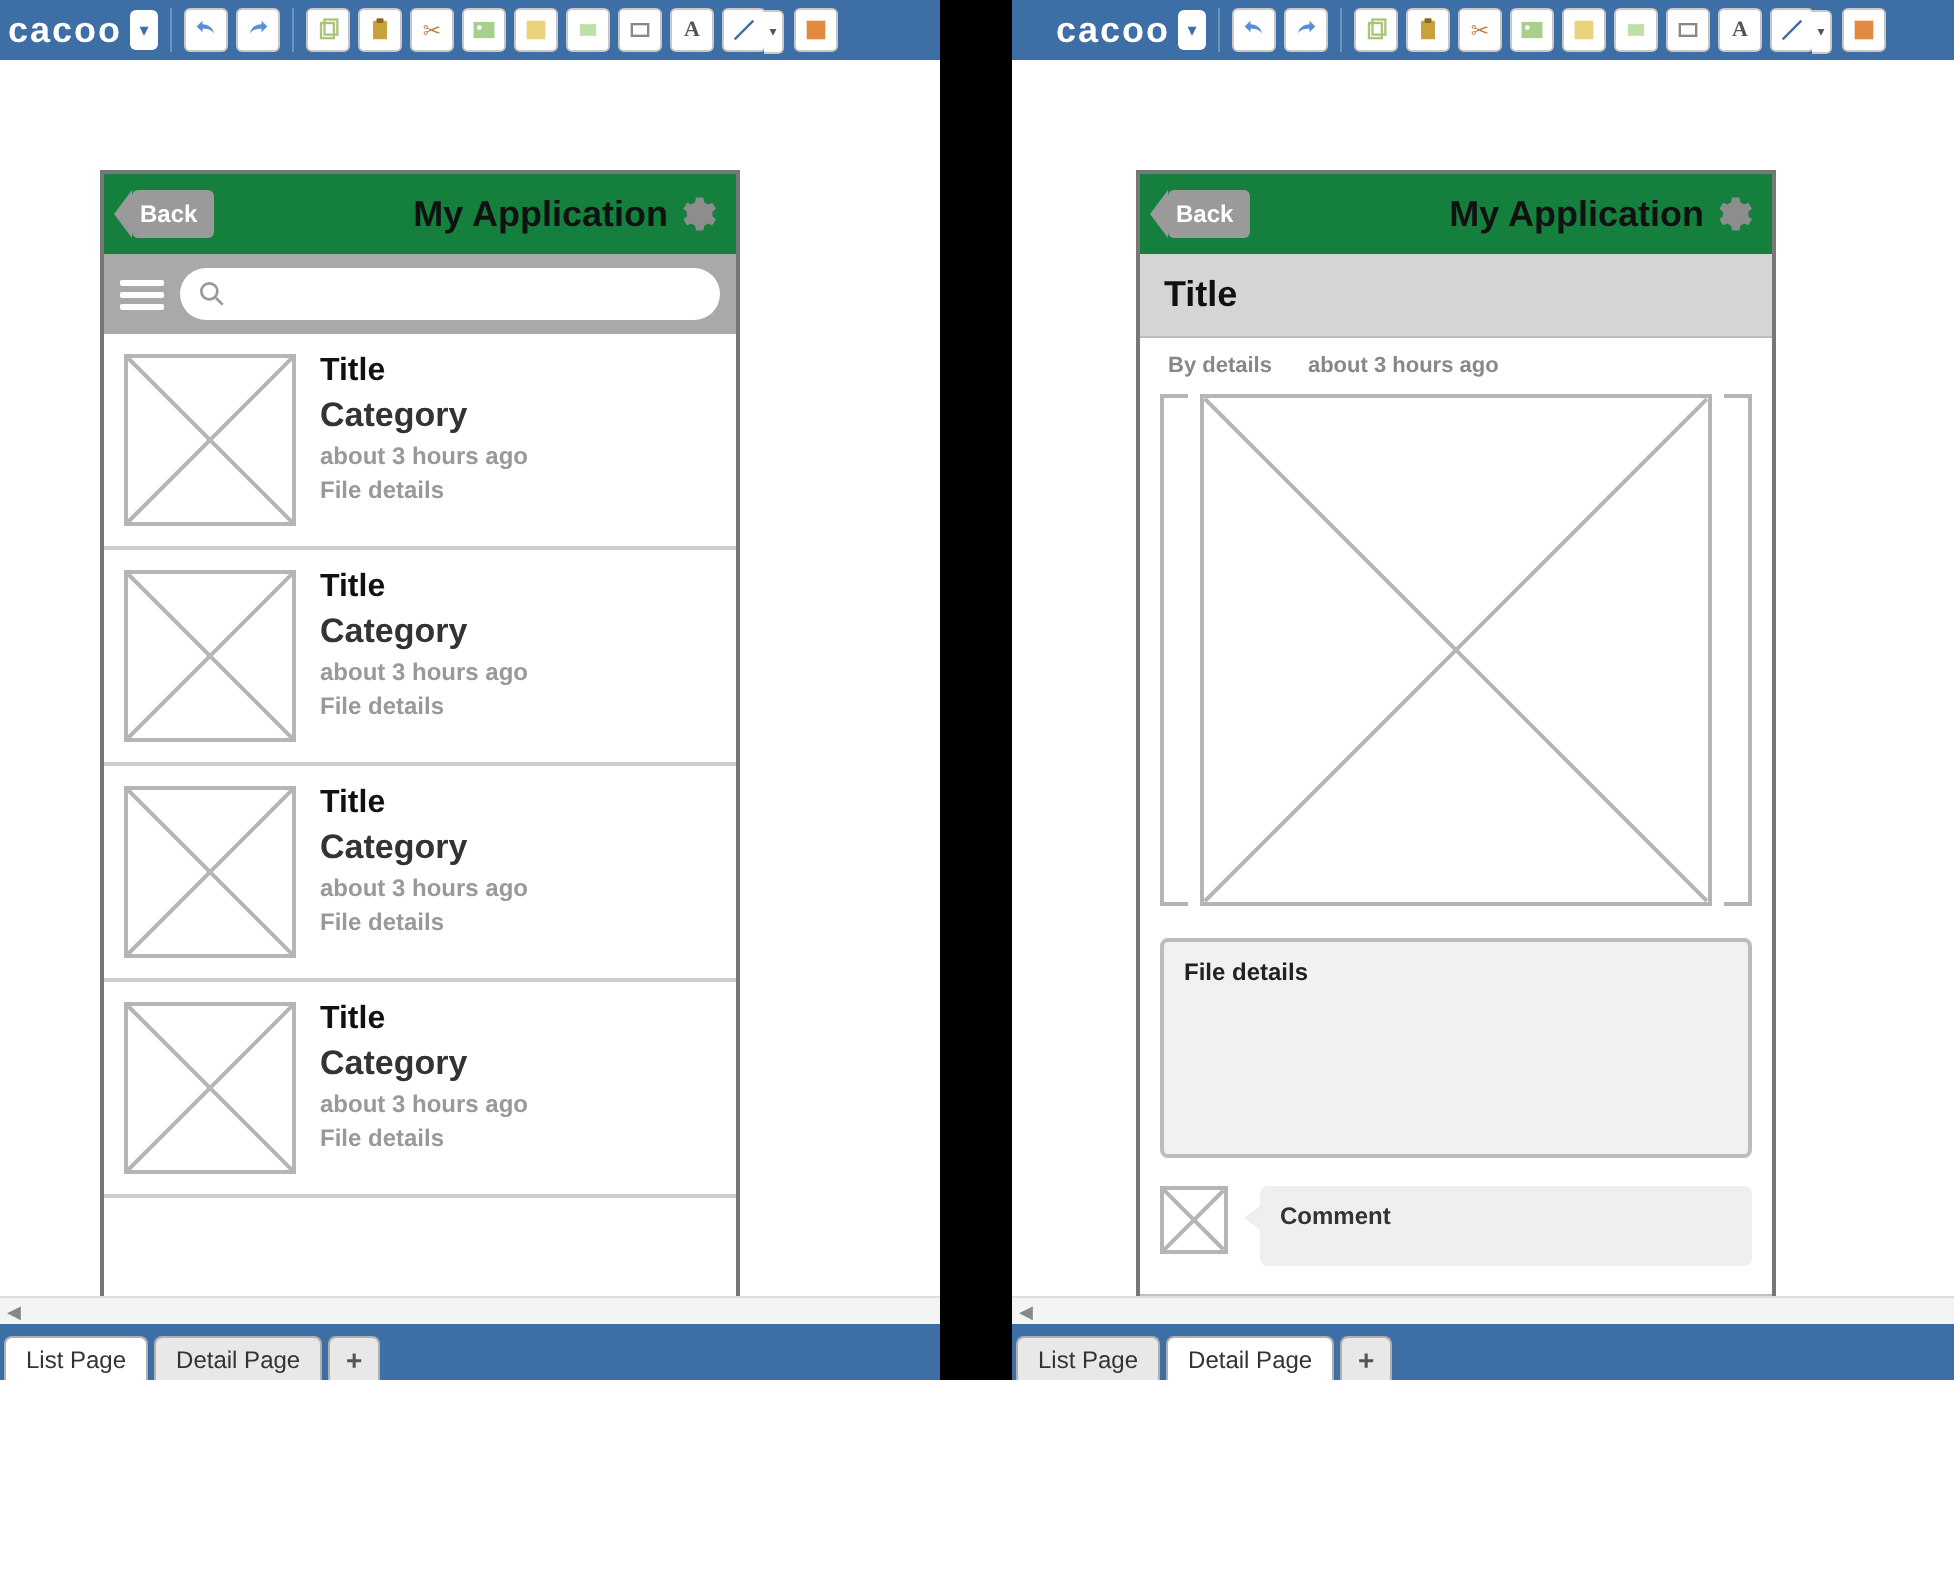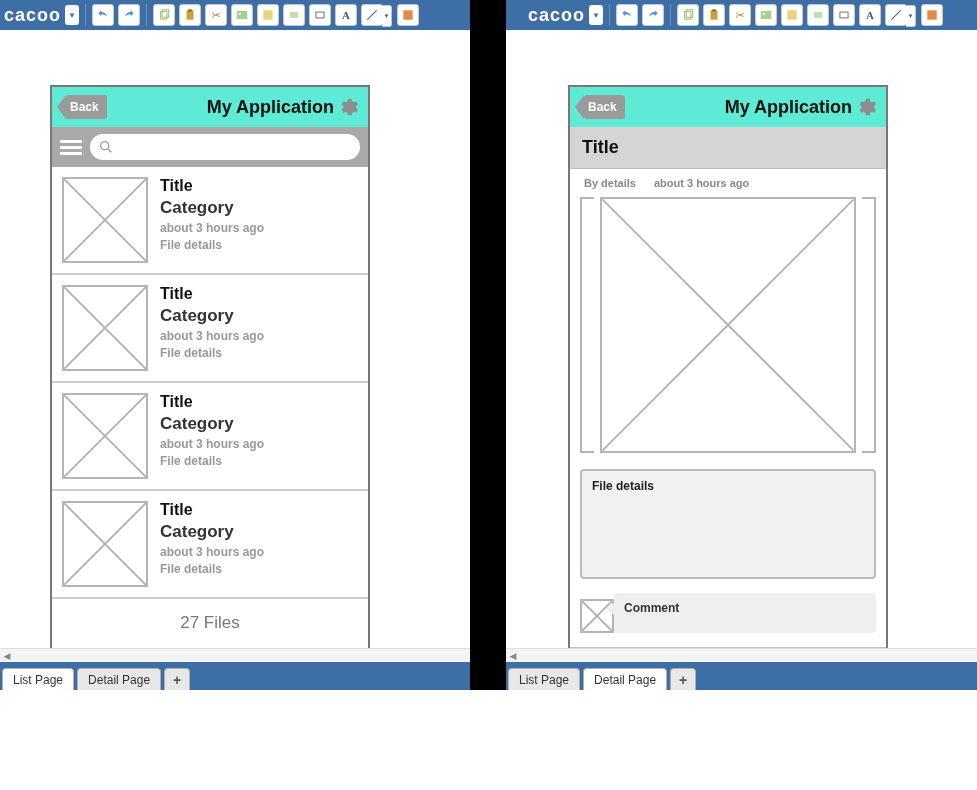--- a/index.html
+++ b/index.html
@@ -33,21 +33,21 @@
   .sheet-tab.active { background:#fff; }
   .sheet-tab.add { width:26px; padding:0; justify-content:center; font-size:14px; font-weight:bold; color:#555; }
   .bottom-scroll { position:absolute; left:0; right:0; bottom:28px; height:14px; background:#f4f4f4; border-top:1px solid #ddd; display:flex; align-items:center; }
   .bottom-scroll .arrow { width:14px; text-align:center; font-size:9px; color:#888; }
 
   
   .mock { position:absolute; border:2px solid #777; background:#fff; }
   .mock.listpage { left:50px; top:55px; width:320px; height:615px; }
   .mock.detailpage { left:62px; top:55px; width:320px; height:650px; }
 
-  .m-header { background:#5eead4; height:40px; display:flex; align-items:center; position:relative; }
+  .m-header { background:#15803d; height:40px; display:flex; align-items:center; position:relative; }
   .back-btn { position:relative; margin-left:14px; height:24px; background:#9a9a9a; color:#fff; font-size:12px; font-weight:bold; border-radius:3px; display:flex; align-items:center; padding:0 8px 0 4px; }
   .back-btn::before { content:""; position:absolute; left:-9px; top:0; width:0; height:0; border-top:12px solid transparent; border-bottom:12px solid transparent; border-right:9px solid #9a9a9a; }
   .m-title { flex:1; text-align:right; font-size:18px; font-weight:bold; color:#111; }
   .gear { width:28px; height:28px; margin-right:6px; display:flex; align-items:center; justify-content:center; }
   .gear svg { width:22px; height:22px; fill:#8d8d8d; }
 
   .m-searchbar { background:#a9a9a9; height:40px; display:flex; align-items:center; padding:0 8px; gap:8px; }
   .hamburger { width:22px; }
   .hamburger div { height:3px; background:#fff; margin:3px 0; border-radius:1px; }
   .search-pill { flex:1; height:26px; background:#fff; border-radius:13px; display:flex; align-items:center; padding:0 8px; }
@@ -69,21 +69,21 @@
   .d-titlebar { background:#d5d5d5; padding:10px 12px; font-size:18px; font-weight:bold; color:#111; border-bottom:1px solid #bbb; }
   .d-byline { display:flex; gap:18px; padding:8px 14px; font-size:11px; color:#888; font-weight:bold; }
   .d-gallery { display:flex; gap:6px; padding:0 0 10px 0; justify-content:center; align-items:flex-start; overflow:hidden; }
   .big-thumb { width:256px; height:256px; border:2px solid #b5b5b5; position:relative; flex-shrink:0; }
   .big-thumb::before, .big-thumb::after { content:""; position:absolute; background:#b5b5b5; width:141%; height:2px; top:50%; left:50%; transform-origin:center; }
   .big-thumb::before { transform:translate(-50%,-50%) rotate(45deg); }
   .big-thumb::after  { transform:translate(-50%,-50%) rotate(-45deg); }
   .side-sliver { width:14px; height:256px; border:2px solid #b5b5b5; border-left:none; }
   .side-sliver.leftcut { border:2px solid #b5b5b5; border-right:none; }
   .d-filebox { margin:6px 10px; border:2px solid #bcbcbc; background:#f1f1f1; border-radius:4px; height:110px; padding:8px 10px; font-size:12px; font-weight:bold; color:#222; }
-  .d-comment { display:flex; gap:0; padding:8px 10px; align-items:flex-end; }
+  .d-comment { display:flex; gap:16px; padding:8px 10px; align-items:flex-start; }
   .c-thumb { width:34px; height:34px; border:2px solid #b5b5b5; position:relative; flex-shrink:0; }
   .c-thumb::before, .c-thumb::after { content:""; position:absolute; background:#b5b5b5; width:141%; height:2px; top:50%; left:50%; transform-origin:center; }
   .c-thumb::before { transform:translate(-50%,-50%) rotate(45deg); }
   .c-thumb::after  { transform:translate(-50%,-50%) rotate(-45deg); }
   .c-bubble { flex:1; background:#efefef; border-radius:4px; padding:8px 10px; font-size:12px; font-weight:bold; color:#333; position:relative; min-height:40px; }
   .c-bubble::before { content:""; position:absolute; left:-8px; top:10px; border-top:6px solid transparent; border-bottom:6px solid transparent; border-right:8px solid #efefef; }
   .d-inputbar { background:#c0c0c0; padding:8px 10px; display:flex; gap:8px; align-items:center; margin-top:6px; }
   .d-input { flex:1; height:26px; background:#fff; border-radius:13px; }
   .send-btn { background:#8f8f8f; color:#fff; font-weight:bold; font-size:13px; border-radius:4px; padding:5px 12px; }
 
@@ -218,21 +218,20 @@
           <div class="m-item">
             <div class="thumb"></div>
             <div class="m-meta">
               <div class="mt-title">Title</div>
               <div class="mt-cat">Category</div>
               <div class="mt-time">about 3 hours ago</div>
               <div class="mt-det">File details</div>
             </div>
           </div>
         </div>
-        <div class="m-footer">27 Files</div>
       </div>
     </div>
 
     <div class="bottom-scroll">
         <div class="arrow">◀</div>
       </div>
     <div class="bottombar">
       <div class="sheet-tab active">List Page</div>
       <div class="sheet-tab">Detail Page</div>
       <div class="sheet-tab add">+</div>

